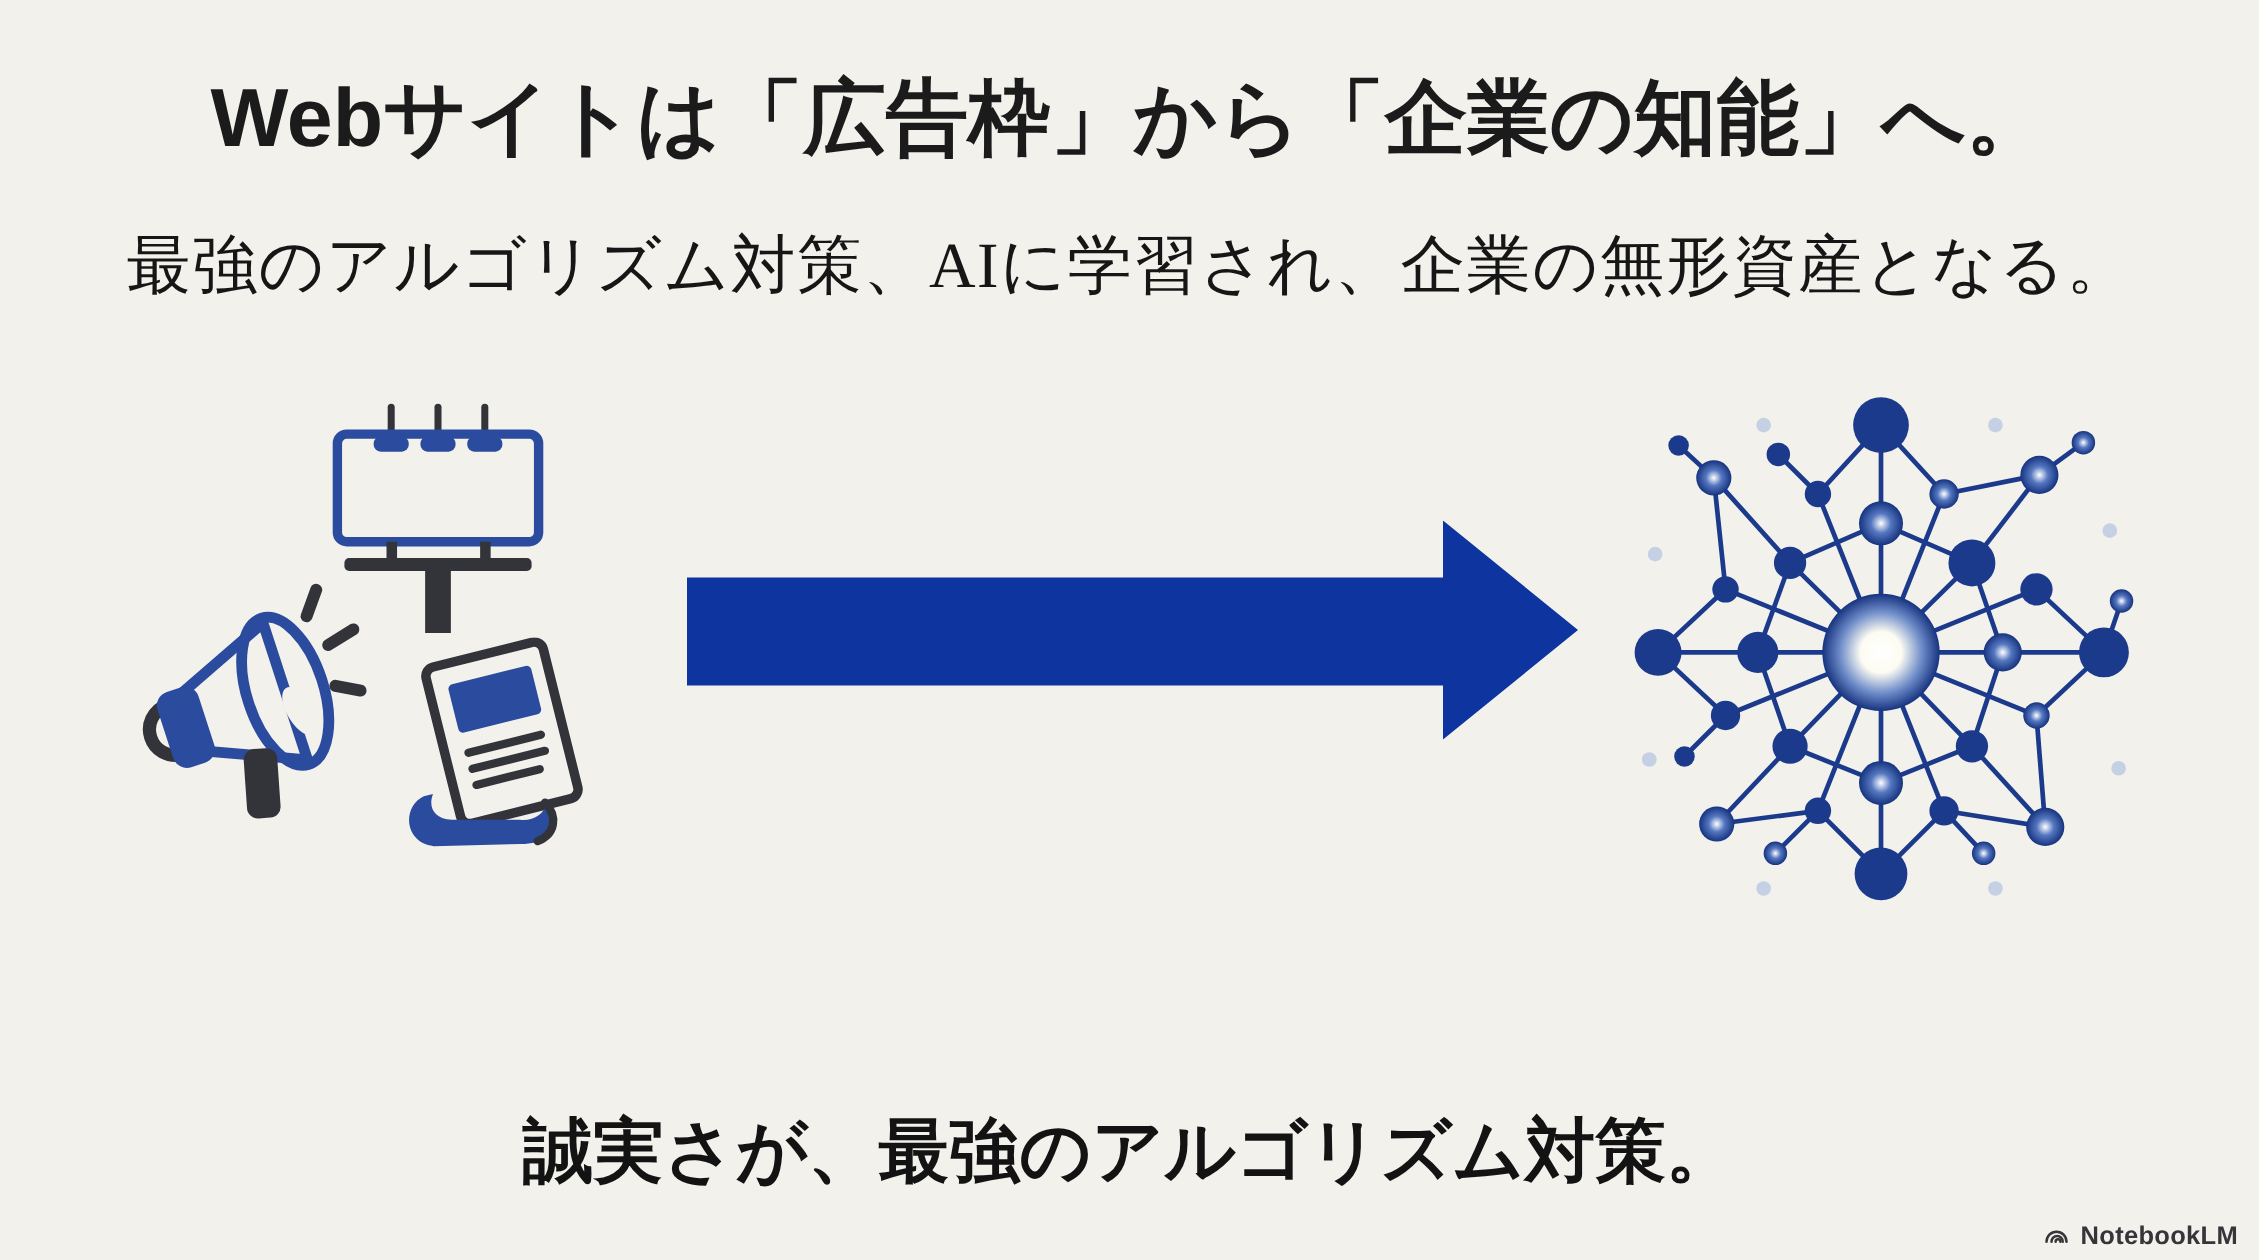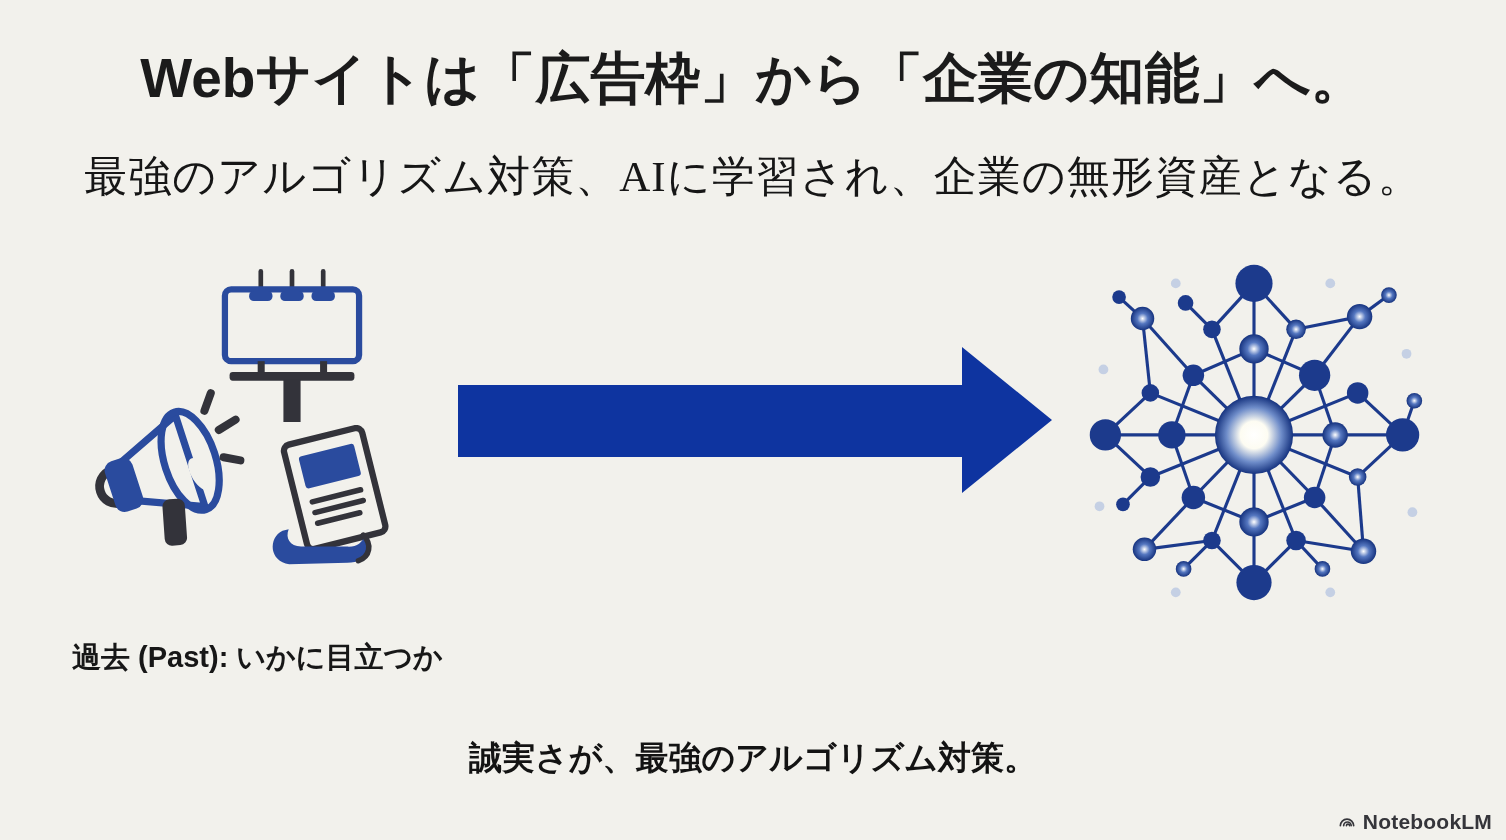--- a/index.html
+++ b/index.html
@@ -46,27 +46,27 @@
   .caption{
     position:absolute;top:638px;
     font-size:29px;font-weight:700;color:#171717;
     white-space:nowrap;
   }
   .caption-left{left:72px;}
   .caption-right{right:17px;}
   .conclusion{
     position:absolute;top:736px;left:0;width:100%;
     text-align:center;
-    font-size:33px;font-weight:800;color:#131313;
+    font-size:47px;font-weight:800;color:#131313;
   }
   .brand{
     position:absolute;right:14px;bottom:6px;
     display:flex;align-items:center;gap:6px;
     color:var(--brand-gray);
-    font-size:21px;font-weight:600;letter-spacing:.2px;
+    font-size:17px;font-weight:600;letter-spacing:.2px;
   }
   
   .paper{fill:var(--paper);}
   .fill-blue{fill:var(--illustration-blue);}
   .fill-dark{fill:var(--illustration-dark);}
   .stroke-blue{stroke:var(--illustration-blue);fill:none;}
   .stroke-dark{stroke:var(--illustration-dark);fill:none;}
   .net-edge{stroke:var(--network-navy);stroke-width:3.2;}
   .net-node{fill:var(--network-navy);}
   .net-faint{fill:#a8bbdf;opacity:.6;}
@@ -240,21 +240,20 @@
         <circle cx="336" cy="100" r="5"></circle>
           <circle cx="342" cy="262" r="5"></circle>
         <circle cx="258" cy="344" r="5"></circle>
           <circle cx="100" cy="344" r="5"></circle>
         <circle cx="26" cy="116" r="5"></circle>
           <circle cx="22" cy="256" r="5"></circle>
       </g>
     </svg>
   </div>
 
-  <div class="caption caption-left">過去 (Past): いかに目立つか</div>
 
   <div class="conclusion">誠実さが、最強のアルゴリズム対策。</div>
 
   <div class="brand">
     <svg width="20" height="20" viewBox="0 0 24 24">
       <path class="brand-icon" d="M4 16.5 A 8 8 0 1 1 20 16.5"></path>
       <path class="brand-icon" d="M8 16.5 A 4.5 4.5 0 1 1 17 16.5"></path>
       <path class="brand-icon" d="M11.3 16.5 A 1.9 1.9 0 1 1 15.1 16.5"></path>
     </svg>
     <span>NotebookLM</span>

